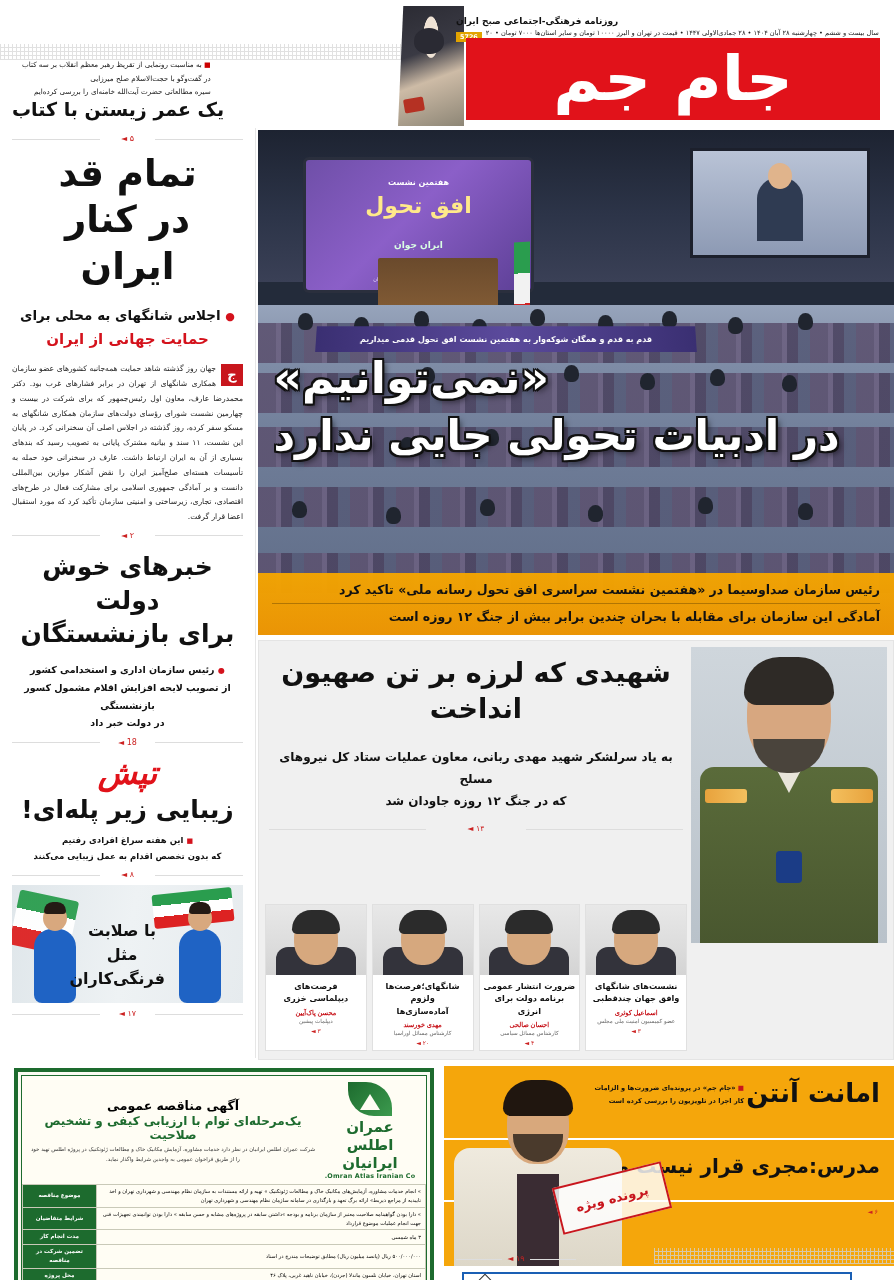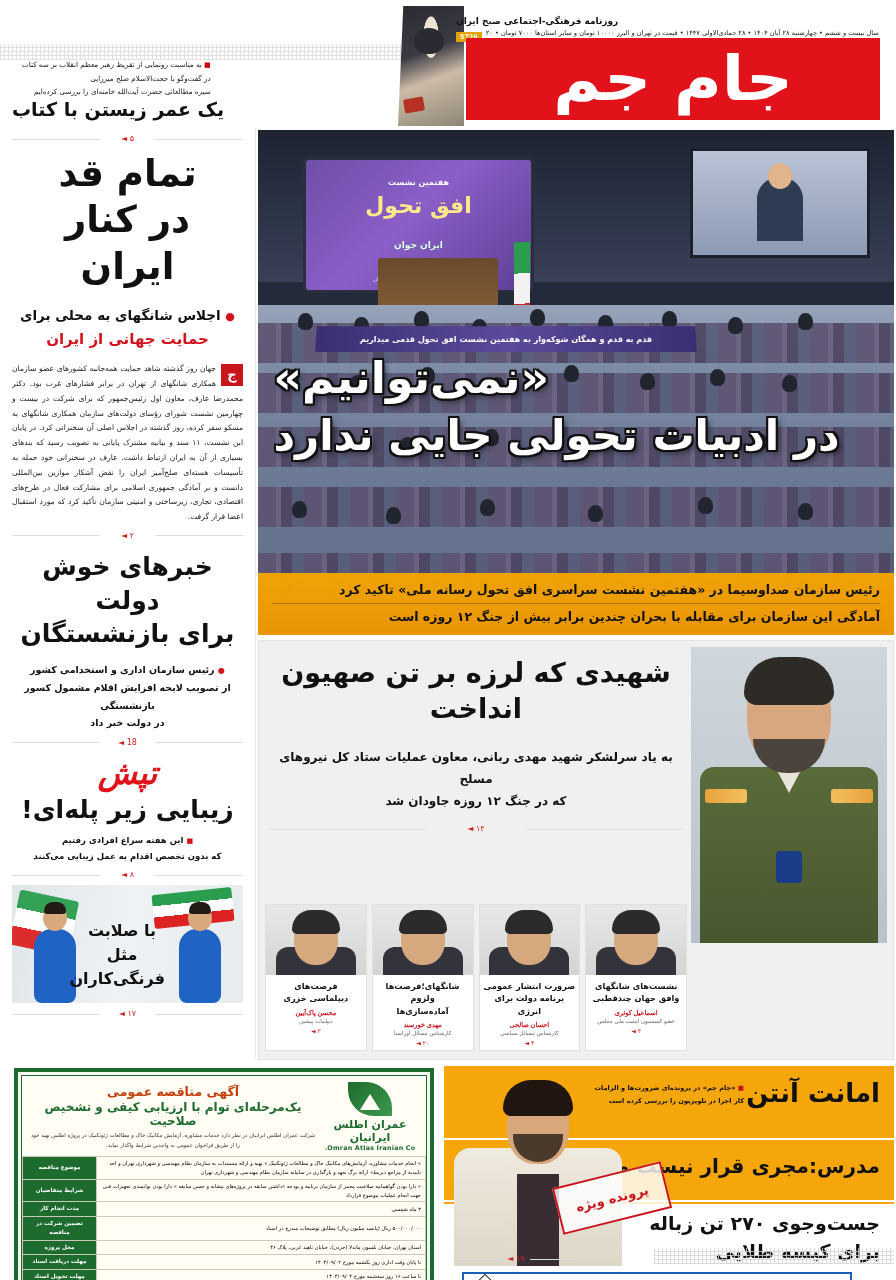--- a/index.html
+++ b/index.html
@@ -245,24 +245,24 @@
     position:absolute; left:14px; top:940px; width:420px; height:296px;
     border:4px solid #1d6b2e; background:#fbfbf2; padding:3px;
   }
   .tender-in { border:1px solid #1d6b2e; height:100%; position:relative; background:#fffdf4;}
   .tender-top { display:flex; align-items:center; padding:6px 8px 4px; gap:6px; }
   .tender-logo { width:96px; flex:0 0 96px; text-align:center; }
   .tl-mark { width:44px; height:34px; margin:0 auto;
      background:linear-gradient(135deg,#1d6b2e,#3c9a4e); border-radius:0 26px 0 26px; position:relative;}
   .tl-mark::after{ content:""; position:absolute; left:12px; top:12px; width:20px;height:16px;
      background:#fffdf4; clip-path:polygon(50% 0,100% 100%,0 100%);}
-  .tl-fa { font-size:11px; font-weight:bold; color:#1d6b2e; margin-top:2px;}
+  .tl-fa { font-size:15px; font-weight:bold; color:#1d6b2e; margin-top:2px;}
   .tl-en { font-size:6.4px; font-weight:bold; color:#1d6b2e; letter-spacing:.2px;}
   .tender-title { flex:1; text-align:center; }
-  .tt1 { font-size:12.5px; font-weight:bold; color:#c2410c; letter-spacing:-.3px;}
+  .tt1 { font-size:12.5px; font-weight:bold; color:#000000; letter-spacing:-.3px;}
   .tt2 { font-size:12px; font-weight:bold; color:#1d6b2e; margin-top:1px; letter-spacing:-.3px;}
   .tt3 { font-size:5.4px; color:#333; line-height:1.7; margin-top:3px;}
   .tender-table { width:100%; border-collapse:collapse; font-size:5.2px; }
   .tender-table td { border:1px solid #c9c9b8; padding:2px 4px; vertical-align:middle; line-height:1.7;}
   .tender-table td.lbl { background:#1d6b2e; color:#fff; font-weight:bold; width:74px;
                          text-align:center; font-size:5.6px;}
 
   
   .antenna {
     position:absolute; right:2px; top:938px; width:450px; height:200px;
@@ -642,26 +642,20 @@
         <div class="ant-deck">
           <div><span class="b">■</span>
             <span>«جام جم» در پرونده‌ای ضرورت‌ها و الزامات</span></div>
           <div>کار اجرا در تلویزیون را بررسی کرده است</div>
         </div>
       </div>
       <div class="ant-row2">
         <div class="ant-h2">مدرس:مجری قرار نیست مچ‌گیری کند</div>
       </div>
       <div class="ant-pg">۶ ◄</div>
-      <div class="ant-white">
-        <div class="ant-h3">
-          <div>جست‌وجوی ۲۷۰ تن زباله</div>
-          <div>برای کیسه طلایی</div>
-        </div>
-      </div>
       <div class="ant-person">
         <div class="ap-suit"></div>
         <div class="ap-shirt"></div>
         <div class="ap-head"></div>
         <div class="ap-beard"></div>
         <div class="ap-glass"></div>
         <div class="ap-hair"></div>
       </div>
       <div class="ant-stamp">پرونده ویژه</div>
     </div>

